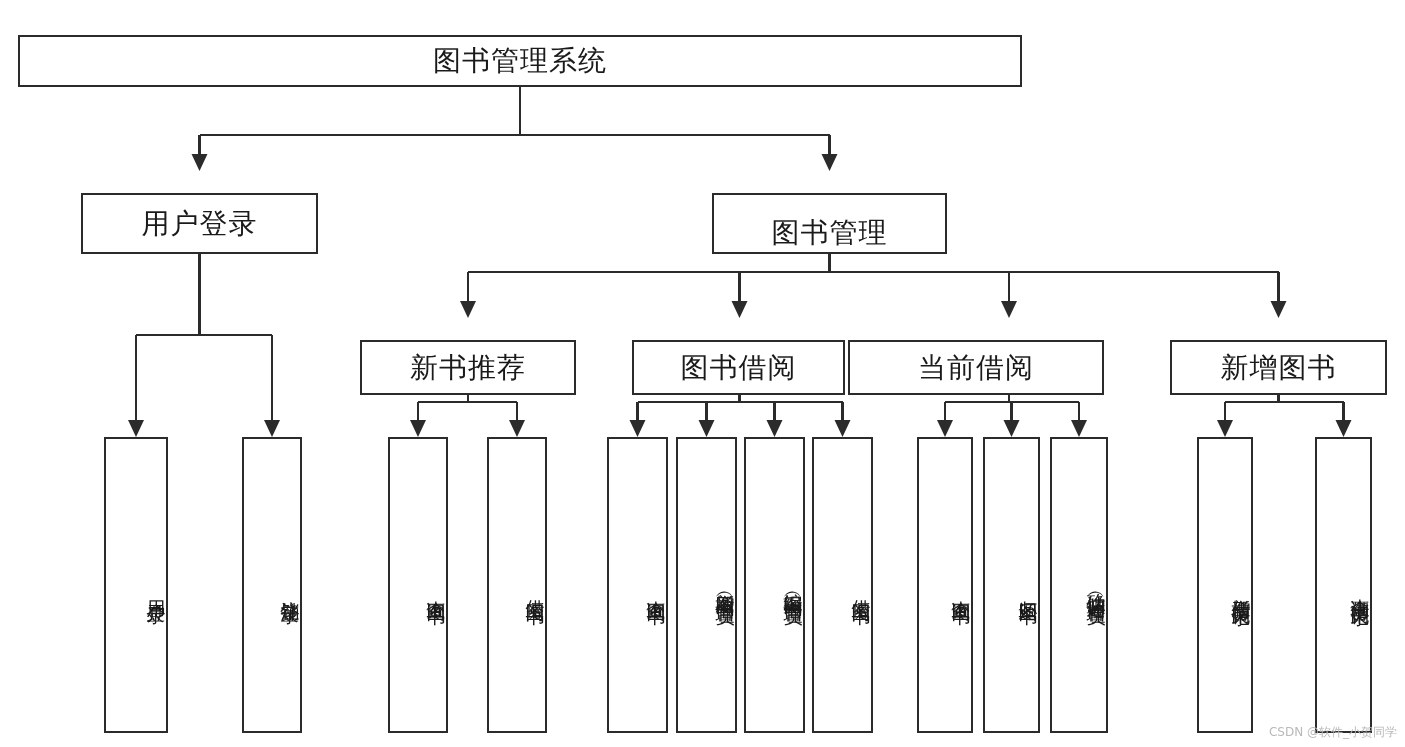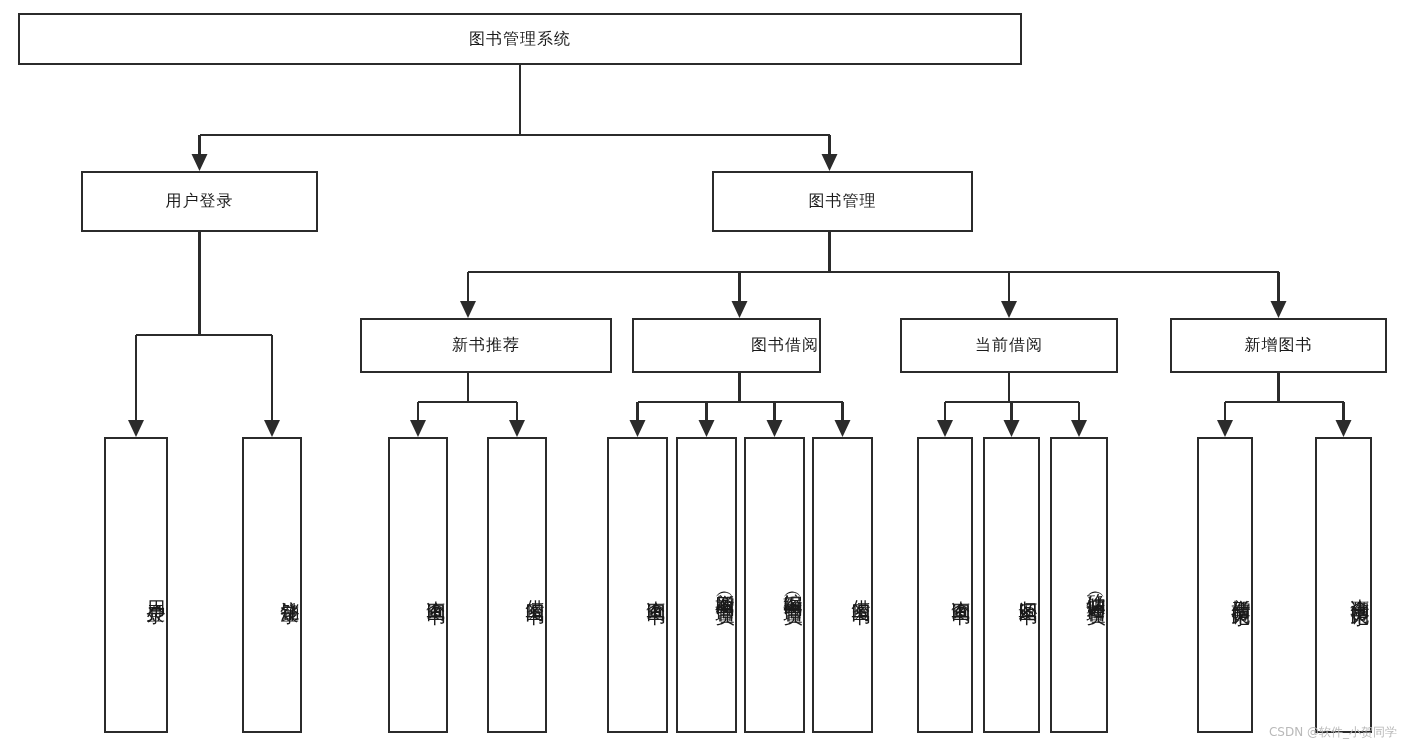--- a/index.html
+++ b/index.html
@@ -29,22 +29,23 @@
     box-sizing: border-box;
     background: #ffffff;
     border: 2px solid #2b2b2b;
     color: #1a1a1a;
     display: flex;
     align-items: center;
     justify-content: center;
     z-index: 2;
   }
   .node.horiz {
-    font-size: 16px;
+    font-size: 28px;
     letter-spacing: 1px;
+    margin-top: 22px;
   }
   .node.vert {
     writing-mode: vertical-rl;
     text-orientation: upright;
     font-size: 19px;
     letter-spacing: 2px;
     line-height: 1;
     align-items: flex-start;
     justify-content: center;
     padding-top: 8px;
@@ -127,30 +128,30 @@
       <polygon points="1335.5,420 1351.5,420 1343.5,437" fill="#2b2b2b"></polygon>
     </svg>
 
   <div id="nodes-layer">
       <div class="node horiz" style="left: 18px; top: 13px; width: 1004px; height: 52px;">
         <span class="node-label">图书管理系统</span>
       </div>
       <div class="node horiz" style="left: 81px; top: 171px; width: 237px; height: 61px;">
         <span class="node-label">用户登录</span>
       </div>
-      <div class="node horiz" style="left: 712px; top: 171px; width: 261px; height: 61px;">
+      <div class="node horiz" style="left: 712px; top: 171px; width: 235px; height: 61px; align-items: flex-end;">
         <span class="node-label">图书管理</span>
       </div>
-      <div class="node horiz" style="left: 360px; top: 318px; width: 252px; height: 55px;">
+      <div class="node horiz" style="left: 360px; top: 318px; width: 216px; height: 55px;">
         <span class="node-label">新书推荐</span>
       </div>
-      <div class="node horiz" style="left: 632px; top: 318px; width: 189px; height: 55px; justify-content: flex-end;">
+      <div class="node horiz" style="left: 632px; top: 318px; width: 213px; height: 55px;">
         <span class="node-label">图书借阅</span>
       </div>
-      <div class="node horiz" style="left: 900px; top: 318px; width: 218px; height: 55px;">
+      <div class="node horiz" style="left: 848px; top: 318px; width: 256px; height: 55px;">
         <span class="node-label">当前借阅</span>
       </div>
       <div class="node horiz" style="left: 1170px; top: 318px; width: 217px; height: 55px;">
         <span class="node-label">新增图书</span>
       </div>
       <div class="node vert" style="left: 104px; top: 437px; width: 64px; height: 296px;">
         <span class="node-label">用户登录</span>
       </div>
       <div class="node vert" style="left: 242px; top: 437px; width: 60px; height: 296px;">
         <span class="node-label">注销登录</span>

